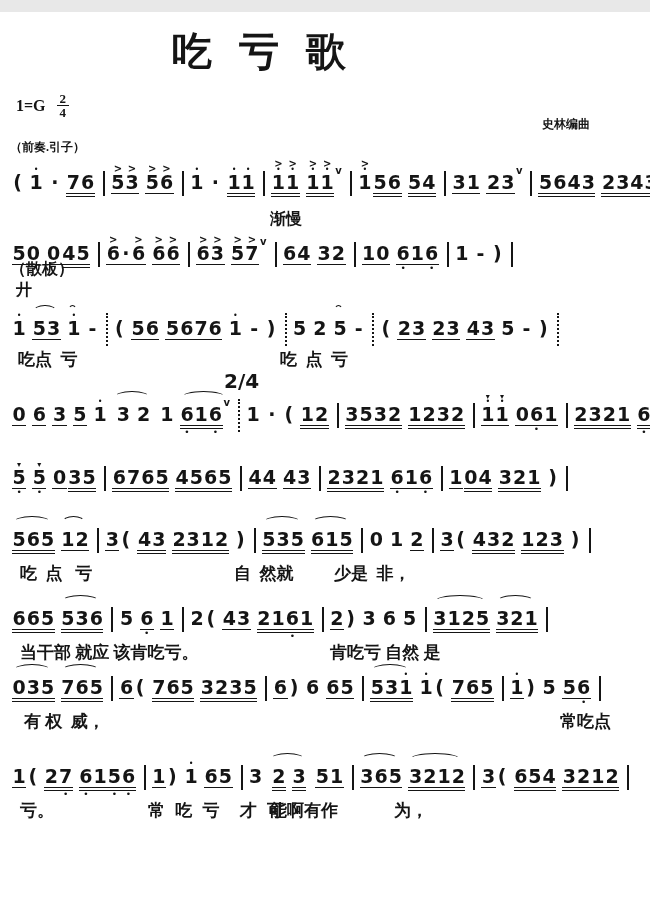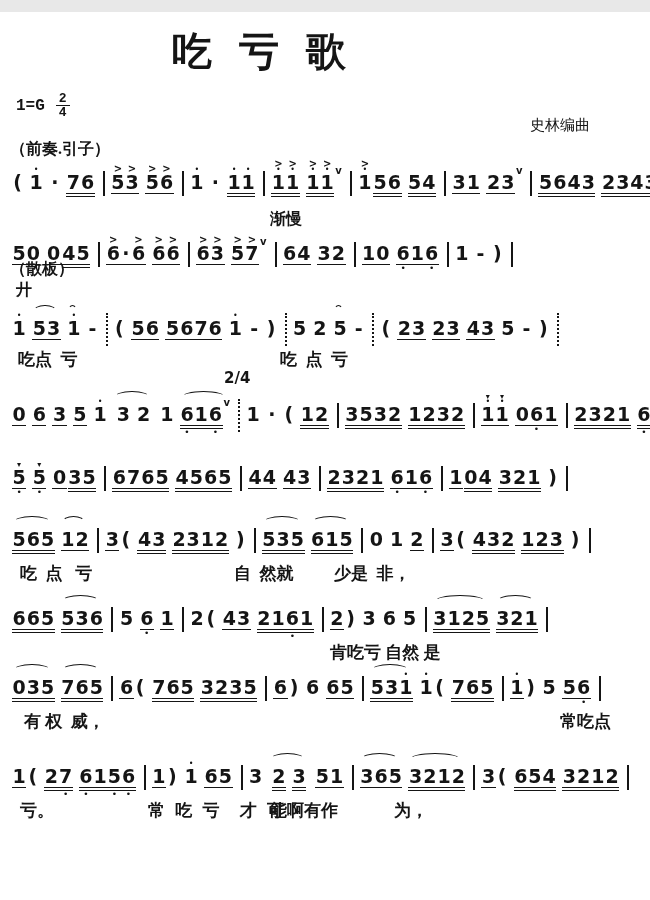--- a/index.html
+++ b/index.html
@@ -2,26 +2,26 @@
 <html><head>
 <meta charset="utf-8">
 <style>
   html,body{margin:0;padding:0;background:#e8e8e8}
   .page{position:relative;width:650px;height:900px;background:#ffffff;color:#151515;
         font-family:"Liberation Serif",serif;overflow:hidden;margin:12px auto}
   .title{position:absolute;left:172px;top:12px;font-size:40px;font-weight:700;
          letter-spacing:27px;white-space:nowrap}
   .subtitle{position:absolute;left:200px;top:70px;font-size:19px;font-weight:700;white-space:nowrap}
   .keysig{position:absolute;left:16px;top:80px;display:flex;align-items:center;gap:11px;
-          font-family:Liberation Mono, monospace;font-size:16px;font-weight:700}
+          font-family:Liberation Serif, serif;font-size:16px;font-weight:700}
   .ts{display:inline-flex;flex-direction:column;align-items:center;font-size:13px;line-height:13px;font-weight:700}
   .ts .num{border-bottom:1.6px solid #151515;padding:0 3px}
   .ts .den{padding:0 3px}
-  .composer{position:absolute;right:60px;top:104px;font-size:15px;font-weight:400}
-  .section-label{position:absolute;left:10px;top:127px;font-size:16px;font-weight:700}
+  .composer{position:absolute;right:60px;top:104px;font-size:12px;font-weight:700}
+  .section-label{position:absolute;left:10px;top:127px;font-size:12px;font-weight:700}
   #score{position:absolute;left:12px;top:147px;right:4px}
   .lineblock{position:relative}
   .mline{display:flex;align-items:flex-start;white-space:nowrap}
   .tok{display:inline-flex;position:relative;margin-right:6px;flex:none}
   .tok.g{margin-right:1px}
   .crow{display:inline-flex}
   .cell{display:inline-flex;flex-direction:column;align-items:center}
   .w .cell{margin:0 3px}
   .um{height:13px;display:flex;flex-direction:column;justify-content:flex-end;align-items:center}
   .um .m{font-size:8px;line-height:5px;height:5px;font-family:"DejaVu Sans",sans-serif}
@@ -33,21 +33,21 @@
   .lm{height:9px;display:flex;justify-content:center}
   .lm .m{font-size:9px;line-height:7px;font-family:"DejaVu Sans",sans-serif}
   .bar{width:2px;height:25px;background:#151515;margin:12px 6px 0 2px;flex:none}
   .dbar{width:0;height:33px;border-left:2px dotted #151515;margin:8px 6px 0 2px;flex:none}
   .slur{position:absolute;left:1px;right:4px;top:0;height:11px;border:1.7px solid transparent;
         border-top:1.7px solid #151515;border-radius:50%;pointer-events:none}
   .breath{font-size:10px;font-weight:700;margin-top:6px;margin-left:1px;font-family:"DejaVu Sans",sans-serif}
   .lyrow{position:relative;height:20px}
   .lyr{position:absolute;top:-1px;font-size:17px;font-weight:700;white-space:pre}
   .linelabel{position:absolute;font-size:16px;font-weight:700;white-space:pre}
-  .meter{font-family:"DejaVu Sans",sans-serif;font-size:15px}
+  .meter{font-family:"DejaVu Sans",sans-serif;font-size:20px}
   .footer{position:absolute;left:0;right:0;top:856px;text-align:center;font-size:15px;letter-spacing:3px}
 </style>
 </head>
 <body>
 
 <div class="page">
   <div class="title">吃亏歌</div>
   <div class="keysig">
     <span>1=G</span>
     <span class="ts">
@@ -1779,20 +1779,21 @@
               <span class="cell">
                 <span class="um"></span>
                 <span class="dg u2">1</span>
                 <span class="lm"></span>
               </span>
             </span>
           </span>
           <span class="bar"></span>
         </div>
         <div class="lyrow">
+          <span class="lyr" style="left: 8px;">当干部 就应 该肯吃亏。</span>
           <span class="lyr" style="left: 318px;">肯吃亏 自然 是</span>
         </div>
       </div>
       <div class="lineblock" style="margin-top: 2px;">
         <div class="mline">
           <span class="tok">
             <span class="slur"></span>
             <span class="crow">
               <span class="cell">
                 <span class="um"></span>

